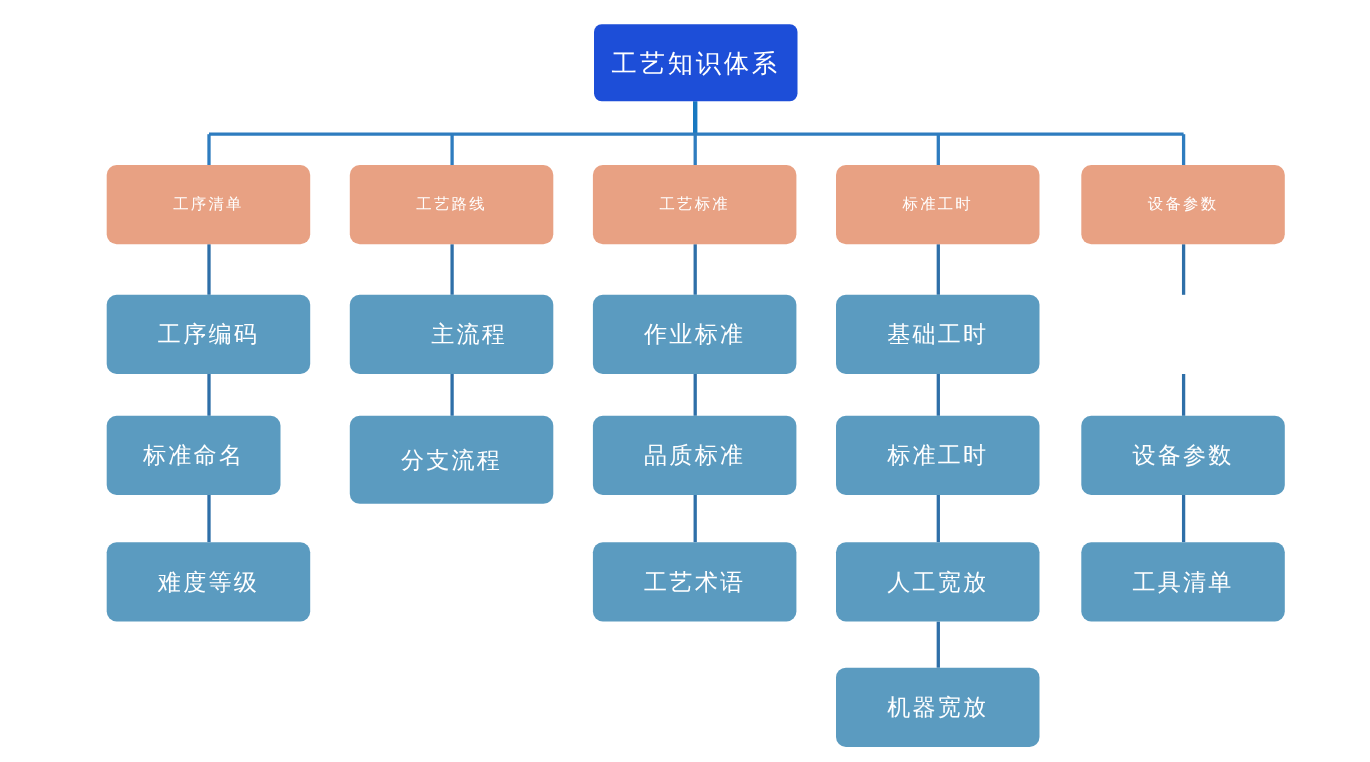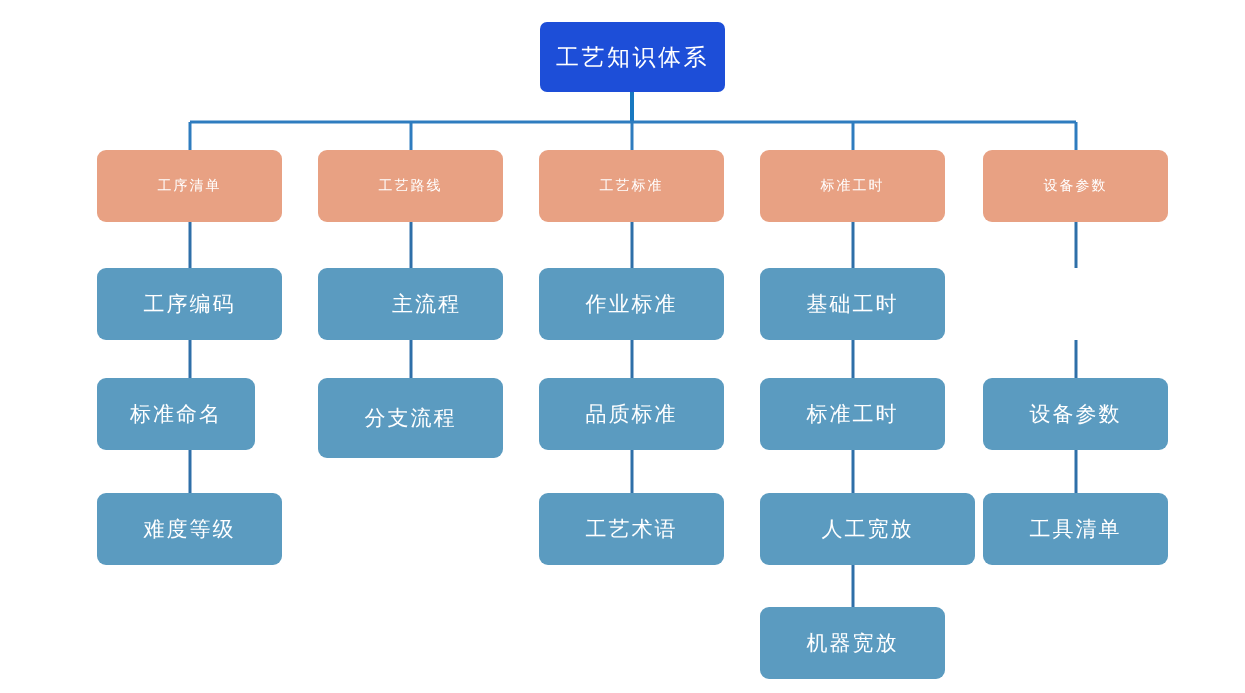--- a/index.html
+++ b/index.html
@@ -111,19 +111,19 @@
 
   <div class="node node-leaf" style="left:318px; top:268px; width:185px; height:72px;padding-left:32px;">主流程</div>
   <div class="node node-leaf" style="left:318px; top:378px; width:185px; height:80px;">分支流程</div>
 
   <div class="node node-leaf" style="left:539px; top:268px; width:185px; height:72px;">作业标准</div>
   <div class="node node-leaf" style="left:539px; top:378px; width:185px; height:72px;">品质标准</div>
   <div class="node node-leaf" style="left:539px; top:493px; width:185px; height:72px;">工艺术语</div>
 
   <div class="node node-leaf" style="left:760px; top:268px; width:185px; height:72px;">基础工时</div>
   <div class="node node-leaf" style="left:760px; top:378px; width:185px; height:72px;">标准工时</div>
-  <div class="node node-leaf" style="left:760px; top:493px; width:215px; height:72px;">人工宽放</div>
+  <div class="node node-leaf" style="left:760px; top:493px; width:185px; height:72px;">人工宽放</div>
   <div class="node node-leaf" style="left:760px; top:607px; width:185px; height:72px;">机器宽放</div>
 
   <div class="node node-leaf" style="left:983px; top:378px; width:185px; height:72px;">设备参数</div>
   <div class="node node-leaf" style="left:983px; top:493px; width:185px; height:72px;">工具清单</div>
 
 </div>
 
 </body></html>

